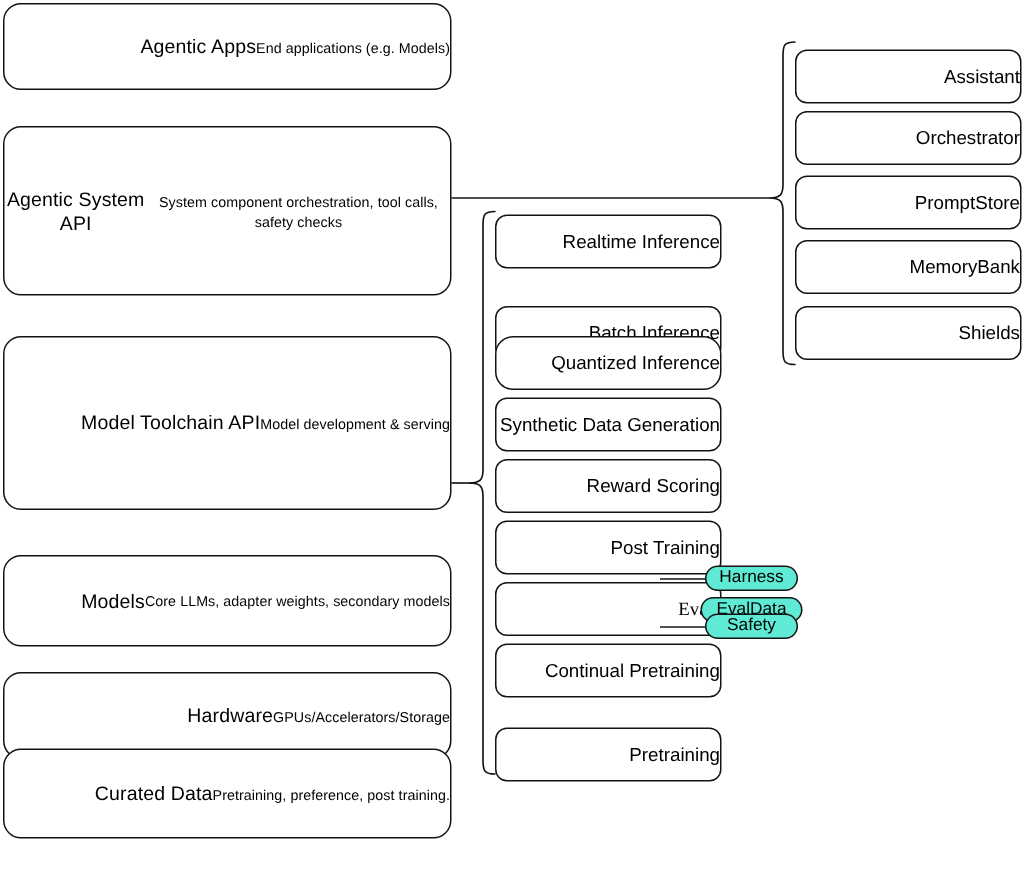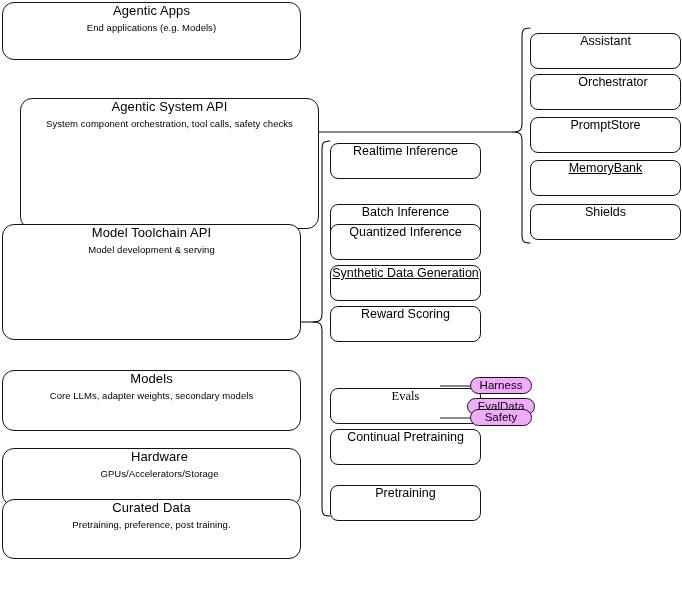--- a/index.html
+++ b/index.html
@@ -21,23 +21,23 @@
     width: 682px;
     height: 591px;
   }
 
   .node {
     position: absolute;
     box-sizing: border-box;
     background: #ffffff;
     border: 1px solid #141414;
     display: flex;
-    flex-direction: column;
+    flex-direction: row;
     align-items: center;
-    justify-content: flex-start;
+    justify-content: flex-end;
     text-align: center;
     z-index: 5;
   }
 
   
   .layer {
     left: 2px;
     width: 299px;
     border-radius: 12px;
   }
@@ -60,21 +60,21 @@
     font-size: 12.5px;
     line-height: 15px;
   }
   .mid-capsule { left: 330px; width: 151px; }
   .right-capsule { left: 530px; width: 151px; }
 
   
   .pill {
     position: absolute;
     box-sizing: border-box;
-    background: #f0abfc;
+    background: #5eead4;
     border: 1px solid #141414;
     border-radius: 999px;
     display: flex;
     align-items: center;
     justify-content: center;
     font-size: 11.5px;
     line-height: 13px;
     height: 17px;
     z-index: 9;
   }
@@ -137,21 +137,21 @@
       <path class="lead-line" d="M 0,16 L 40,16"></path>
       <path class="lead-line" d="M 0,48 L 40,48"></path>
     </svg>
   </div>
 
   <div class="node layer" style="top:2px; height:58px;">
     <div class="title">Agentic Apps</div>
     <div class="subtitle">End applications (e.g. Models)</div>
   </div>
 
-  <div class="node layer" style="top:98px; height:131px;margin-left:18px;">
+  <div class="node layer" style="top:84px; height:113px;">
     <div class="title">Agentic System API</div>
     <div class="subtitle">System component orchestration, tool calls, safety checks</div>
   </div>
 
   <div class="node layer" style="top:224px; height:116px;">
     <div class="title">Model Toolchain API</div>
     <div class="subtitle">Model development &amp; serving</div>
   </div>
 
   <div class="node layer" style="top:370px; height:61px;">
@@ -168,49 +168,52 @@
     <div class="title">Curated Data</div>
     <div class="subtitle">Pretraining, preference, post training.</div>
   </div>
 
   <div class="node capsule mid-capsule" style="top:143px;">
     <span>Realtime Inference</span>
   </div>
   <div class="node capsule mid-capsule" style="top:184px;margin-top:20px;">
     <span>Batch Inference</span>
   </div>
-  <div class="node capsule mid-capsule" style="top:224px;">
+  <div class="node capsule mid-capsule" style="top:224px;border-radius:12px;">
     <span>Quantized Inference</span>
   </div>
-  <div class="node capsule mid-capsule" style="top:265px;text-decoration:underline;">
+  <div class="node capsule mid-capsule" style="top:265px;">
     <span>Synthetic Data Generation</span>
   </div>
   <div class="node capsule mid-capsule" style="top:306px;">
     <span>Reward Scoring</span>
   </div>
+  <div class="node capsule mid-capsule" style="top:347px;">
+    <span>Post Training</span>
+  </div>
   <div class="node capsule mid-capsule" style="top:388px;font-family:Liberation Serif, serif;">
     <span>Evals</span>
   </div>
   <div class="node capsule mid-capsule" style="top:429px;">
     <span>Continual Pretraining</span>
   </div>
   <div class="node capsule mid-capsule" style="top:469px;margin-top:16px;">
     <span>Pretraining</span>
   </div>
 
   <div class="node capsule right-capsule" style="top:33px;">
     <span>Assistant</span>
   </div>
   <div class="node capsule right-capsule" style="top:74px;padding-left:15px;">
     <span>Orchestrator</span>
   </div>
   <div class="node capsule right-capsule" style="top:117px;">
     <span>PromptStore</span>
   </div>
-  <div class="node capsule right-capsule" style="top:160px;text-decoration:underline;">
+  <div class="node capsule right-capsule" style="top:160px;">
     <span>MemoryBank</span>
   </div>
   <div class="node capsule right-capsule" style="top:204px;">
     <span>Shields</span>
   </div>
 
   <div class="pill" style="left:470px; top:377px; width:62px;">
     <span>Harness</span>
   </div>
   <div class="pill" style="left:467px; top:398px; width:68px;text-decoration:underline;">

